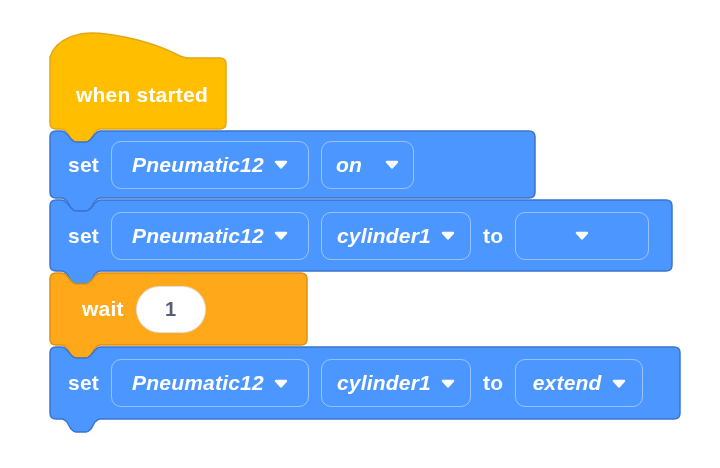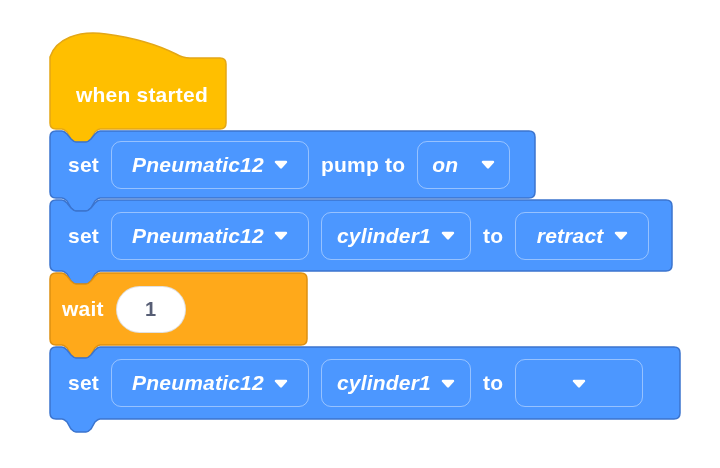--- a/index.html
+++ b/index.html
@@ -58,21 +58,20 @@
         L 6 67 Q 0 67 0 61 L 0 6 Q 0 0 6 0 Z"></path>
     </svg>
     <div class="content" style="left:50px;top:131px;width:485px;height:67px;padding-left:18px;box-sizing:border-box;">
       <span class="kw">set</span>
       <span class="dropdown dd-device">
         <span>Pneumatic12</span>
         <svg class="arrow" width="14" height="9" viewBox="0 0 14 9">
             <path d="M2 2 L12 2 L7 7.4 Z" fill="#fff" stroke="#fff" stroke-width="2.4" stroke-linejoin="round"></path>
           </svg>
       </span>
-      <span class="kw">pump to</span>
       <span class="dropdown dd-on">
         <span>on</span>
         <svg class="arrow" width="14" height="9" viewBox="0 0 14 9">
             <path d="M2 2 L12 2 L7 7.4 Z" fill="#fff" stroke="#fff" stroke-width="2.4" stroke-linejoin="round"></path>
           </svg>
       </span>
     </div>
   </div>
 
   <div class="block">
@@ -93,38 +92,37 @@
           </svg>
       </span>
       <span class="dropdown dd-cyl">
         <span>cylinder1</span>
         <svg class="arrow" width="14" height="9" viewBox="0 0 14 9">
             <path d="M2 2 L12 2 L7 7.4 Z" fill="#fff" stroke="#fff" stroke-width="2.4" stroke-linejoin="round"></path>
           </svg>
       </span>
       <span class="kw">to</span>
       <span class="dropdown dd-retract">
-        <span>retract</span>
         <svg class="arrow" width="14" height="9" viewBox="0 0 14 9">
             <path d="M2 2 L12 2 L7 7.4 Z" fill="#fff" stroke="#fff" stroke-width="2.4" stroke-linejoin="round"></path>
           </svg>
       </span>
     </div>
   </div>
 
   <div class="block">
     <svg class="shape" style="left:48px;top:271px;" width="261" height="88" viewBox="-2 -2 261 88">
       <path class="fill-wait" d="M 6 0 L 12 0
         c 2 0 3 1 5 3 l 4 5 c 2 2 3 3 5 3 l 10 0 c 2 0 3 -1 5 -3 l 4 -5 c 2 -2 3 -3 5 -3
         L 251 0 Q 257 0 257 6 L 257 66 Q 257 72 251 72
         L 50 72
         c -2 0 -3 1 -5 3 l -4 7 c -2 2 -3 3 -5 3 l -10 0 c -2 0 -3 -1 -5 -3 l -4 -7 c -2 -2 -3 -3 -5 -3
         L 6 72 Q 0 72 0 66 L 0 6 Q 0 0 6 0 Z"></path>
     </svg>
-    <div class="content" style="left:44px;top:273px;width:257px;height:72px;padding-left:18px;box-sizing:border-box;">
+    <div class="content" style="left:64px;top:273px;width:257px;height:72px;padding-left:18px;box-sizing:border-box;">
       <span class="kw">wait</span>
       <span class="num-input">
         <span>1</span>
       </span>
     </div>
   </div>
 
   <div class="block">
     <svg class="shape" style="left:48px;top:345px;" width="634" height="88" viewBox="-2 -2 634 88">
       <path class="fill-blue" d="M 6 0 L 12 0
@@ -143,20 +141,21 @@
           </svg>
       </span>
       <span class="dropdown dd-cyl">
         <span>cylinder1</span>
         <svg class="arrow" width="14" height="9" viewBox="0 0 14 9">
             <path d="M2 2 L12 2 L7 7.4 Z" fill="#fff" stroke="#fff" stroke-width="2.4" stroke-linejoin="round"></path>
           </svg>
       </span>
       <span class="kw">to</span>
       <span class="dropdown dd-extend">
+        <span>extend</span>
         <svg class="arrow" width="14" height="9" viewBox="0 0 14 9">
             <path d="M2 2 L12 2 L7 7.4 Z" fill="#fff" stroke="#fff" stroke-width="2.4" stroke-linejoin="round"></path>
           </svg>
       </span>
     </div>
   </div>
 
 </div>
 
 </body></html>

